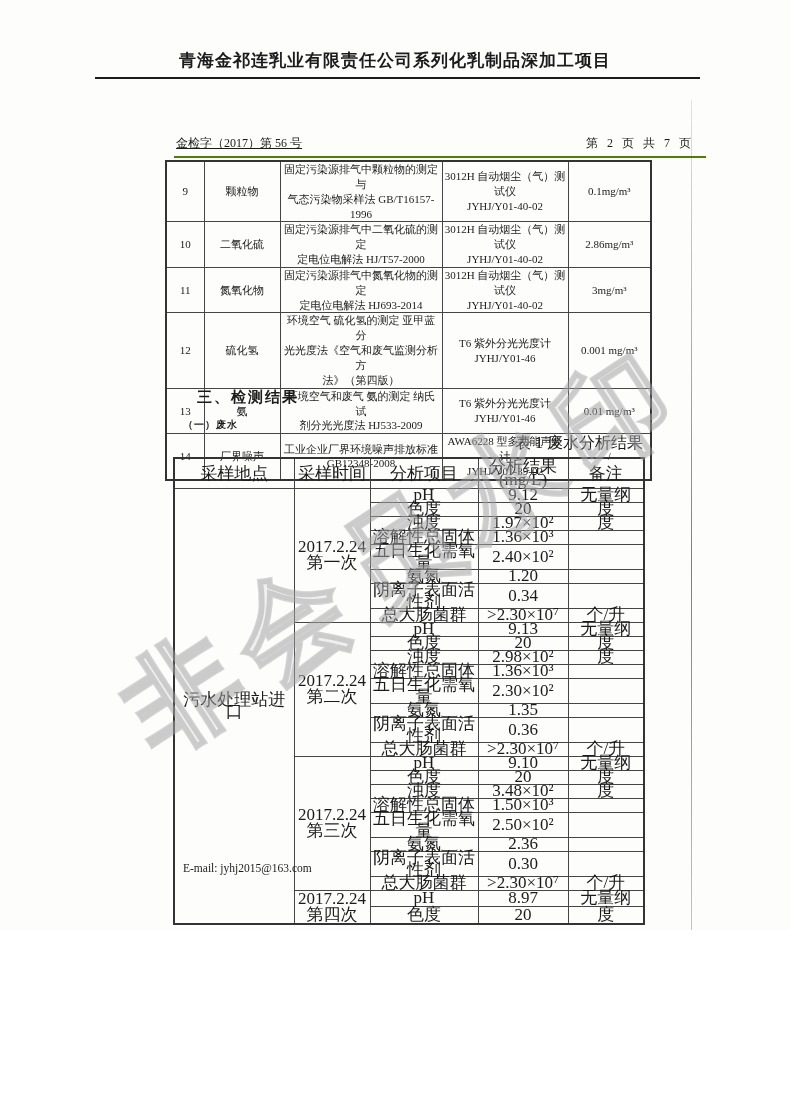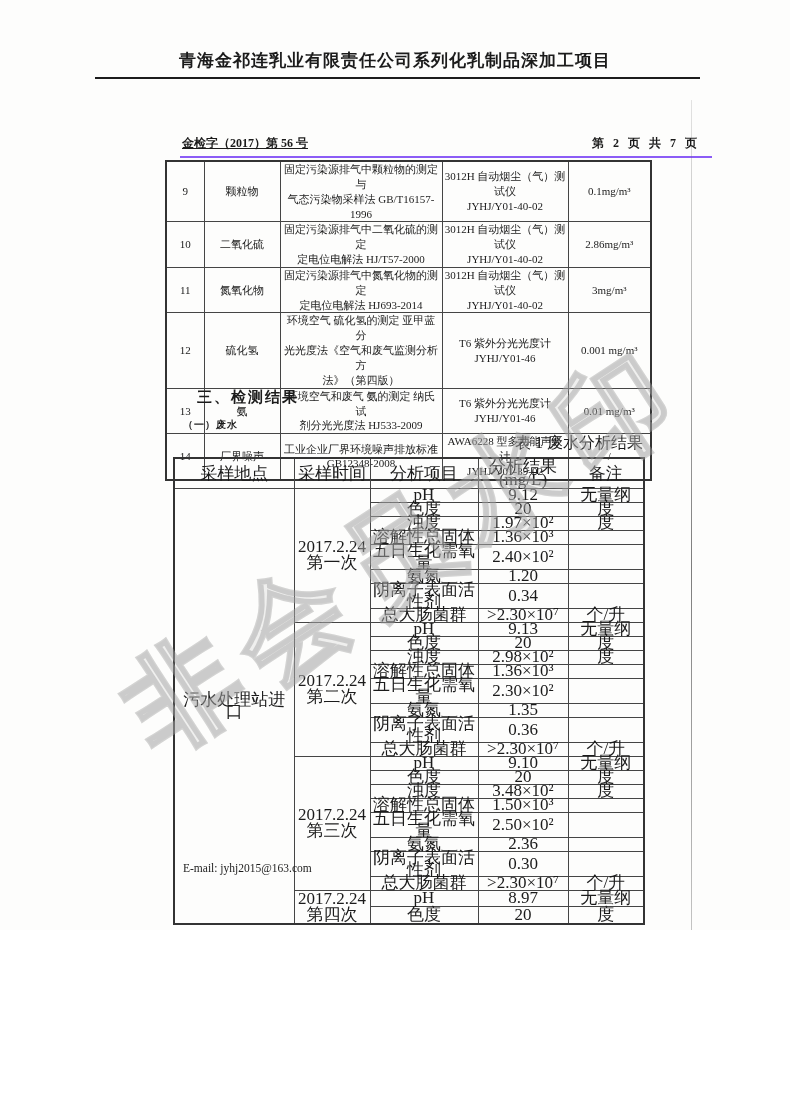--- a/index.html
+++ b/index.html
@@ -9,22 +9,22 @@
     font-family:"Liberation Serif","DejaVu Serif",serif;
     color:#1b1b1b;
   }
   .doc-title{
     position:absolute;top:49px;left:0;width:100%;text-align:center;
     font-size:17px;font-weight:700;letter-spacing:1px;
   }
   .title-rule{position:absolute;top:77px;left:95px;width:605px;height:2px;background:#1c1c1c;}
 
   .inner-header{
-    position:absolute;top:131px;left:180px;width:532px;height:25px;
-    border-bottom:2px solid #8b5cf6;font-size:12px;font-weight:700;
+    position:absolute;top:131px;left:174px;width:532px;height:25px;
+    border-bottom:2px solid #4d7c0f;font-size:12px;font-weight:400;
   }
   .doc-number{position:absolute;left:2px;bottom:4px;text-decoration:underline;}
   .page-indicator{position:absolute;right:12px;bottom:4px;letter-spacing:3px;margin-top:32px;}
 
   table.inst{
     position:absolute;top:160px;left:165px;width:485px;
     border-collapse:collapse;table-layout:fixed;font-size:11px;
     border:2px solid #333;
   }
   table.inst td{

